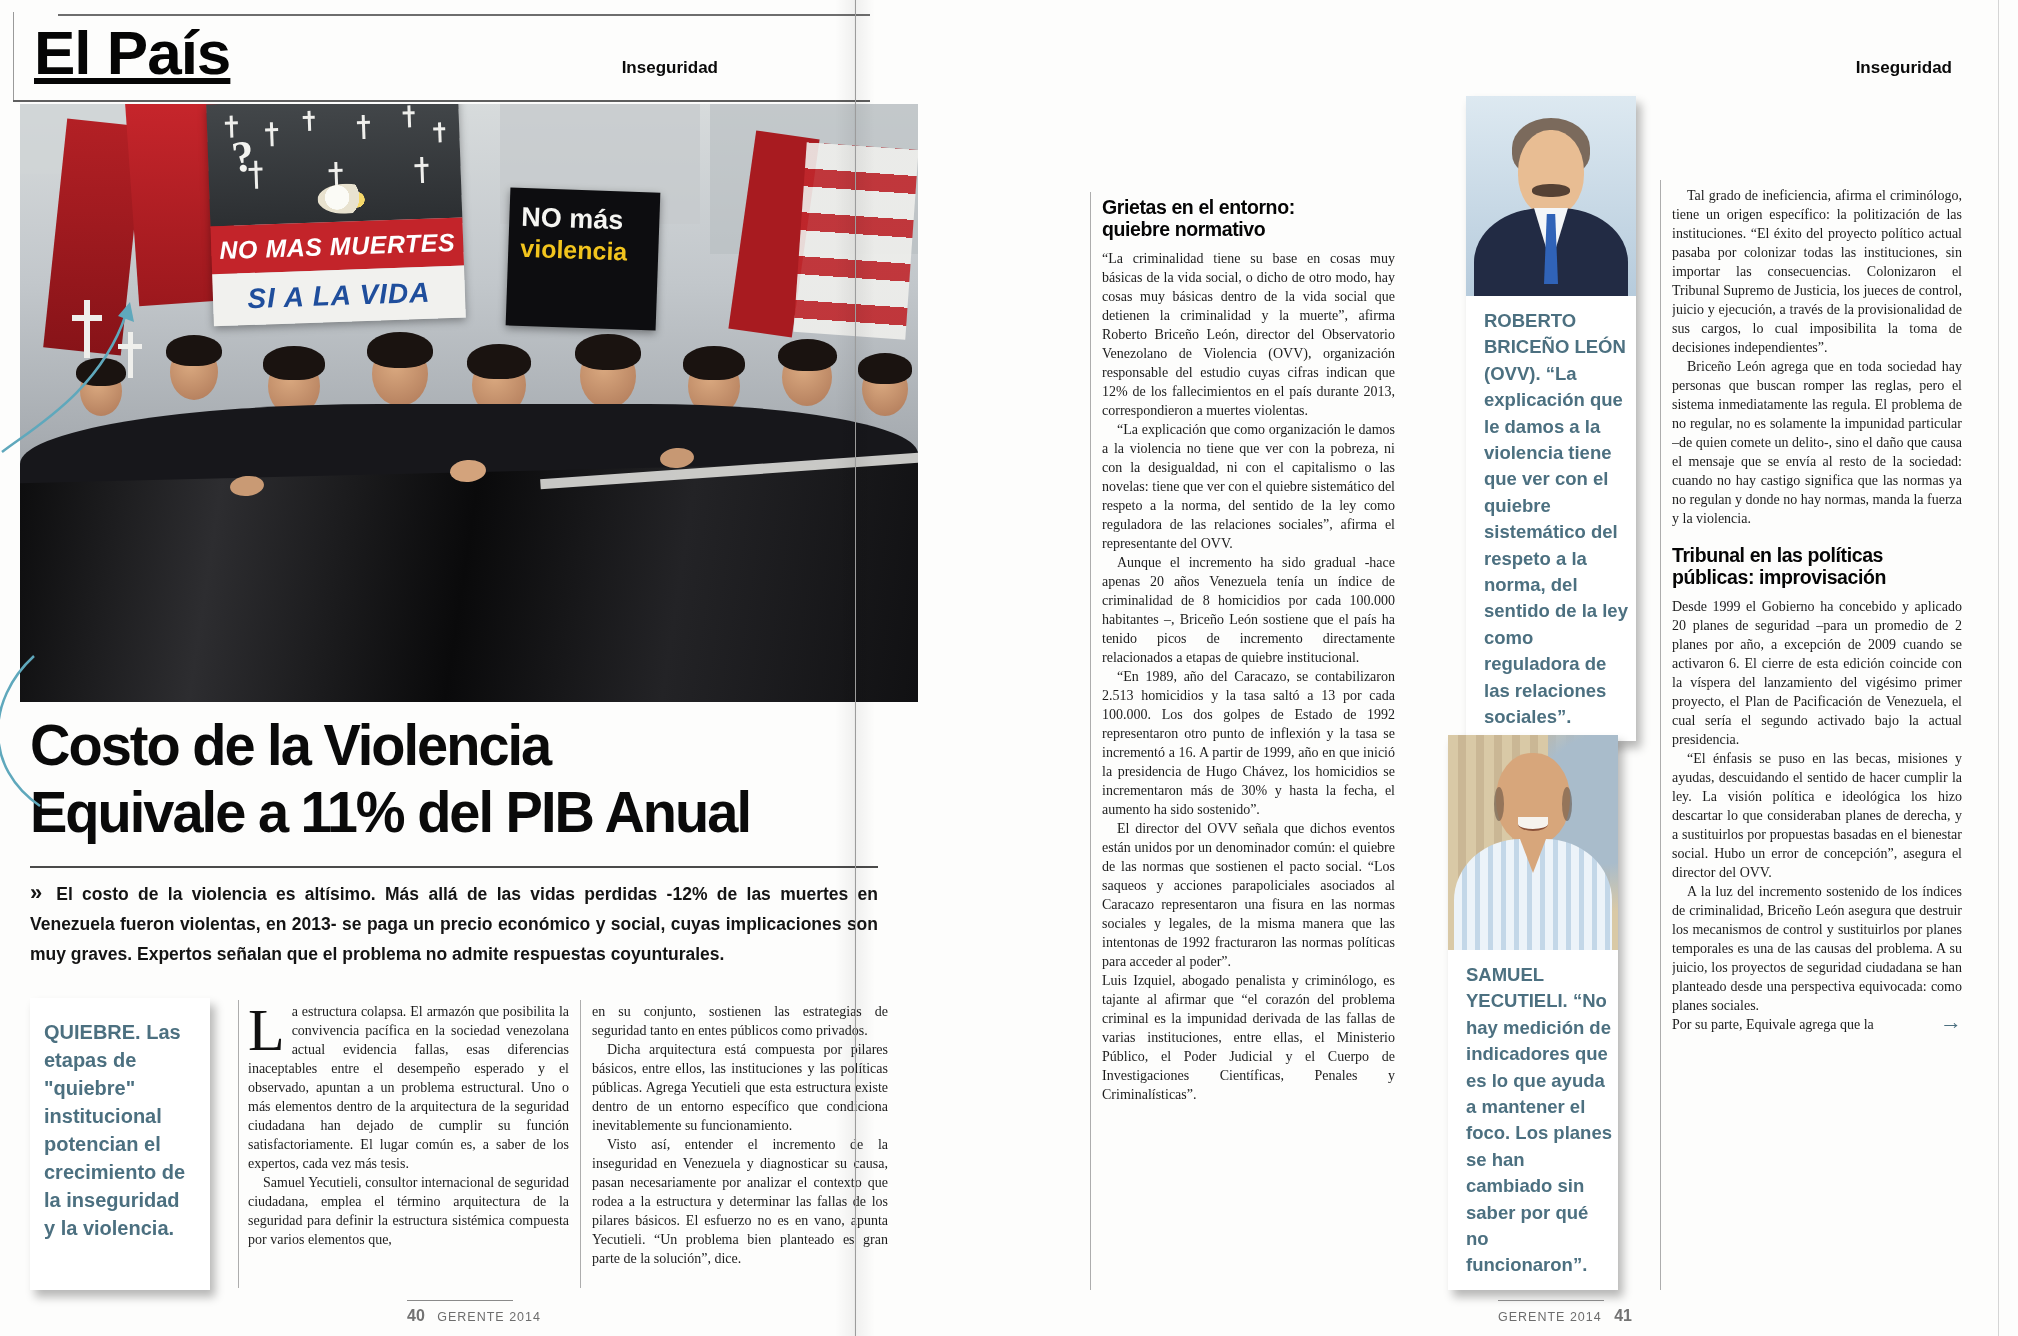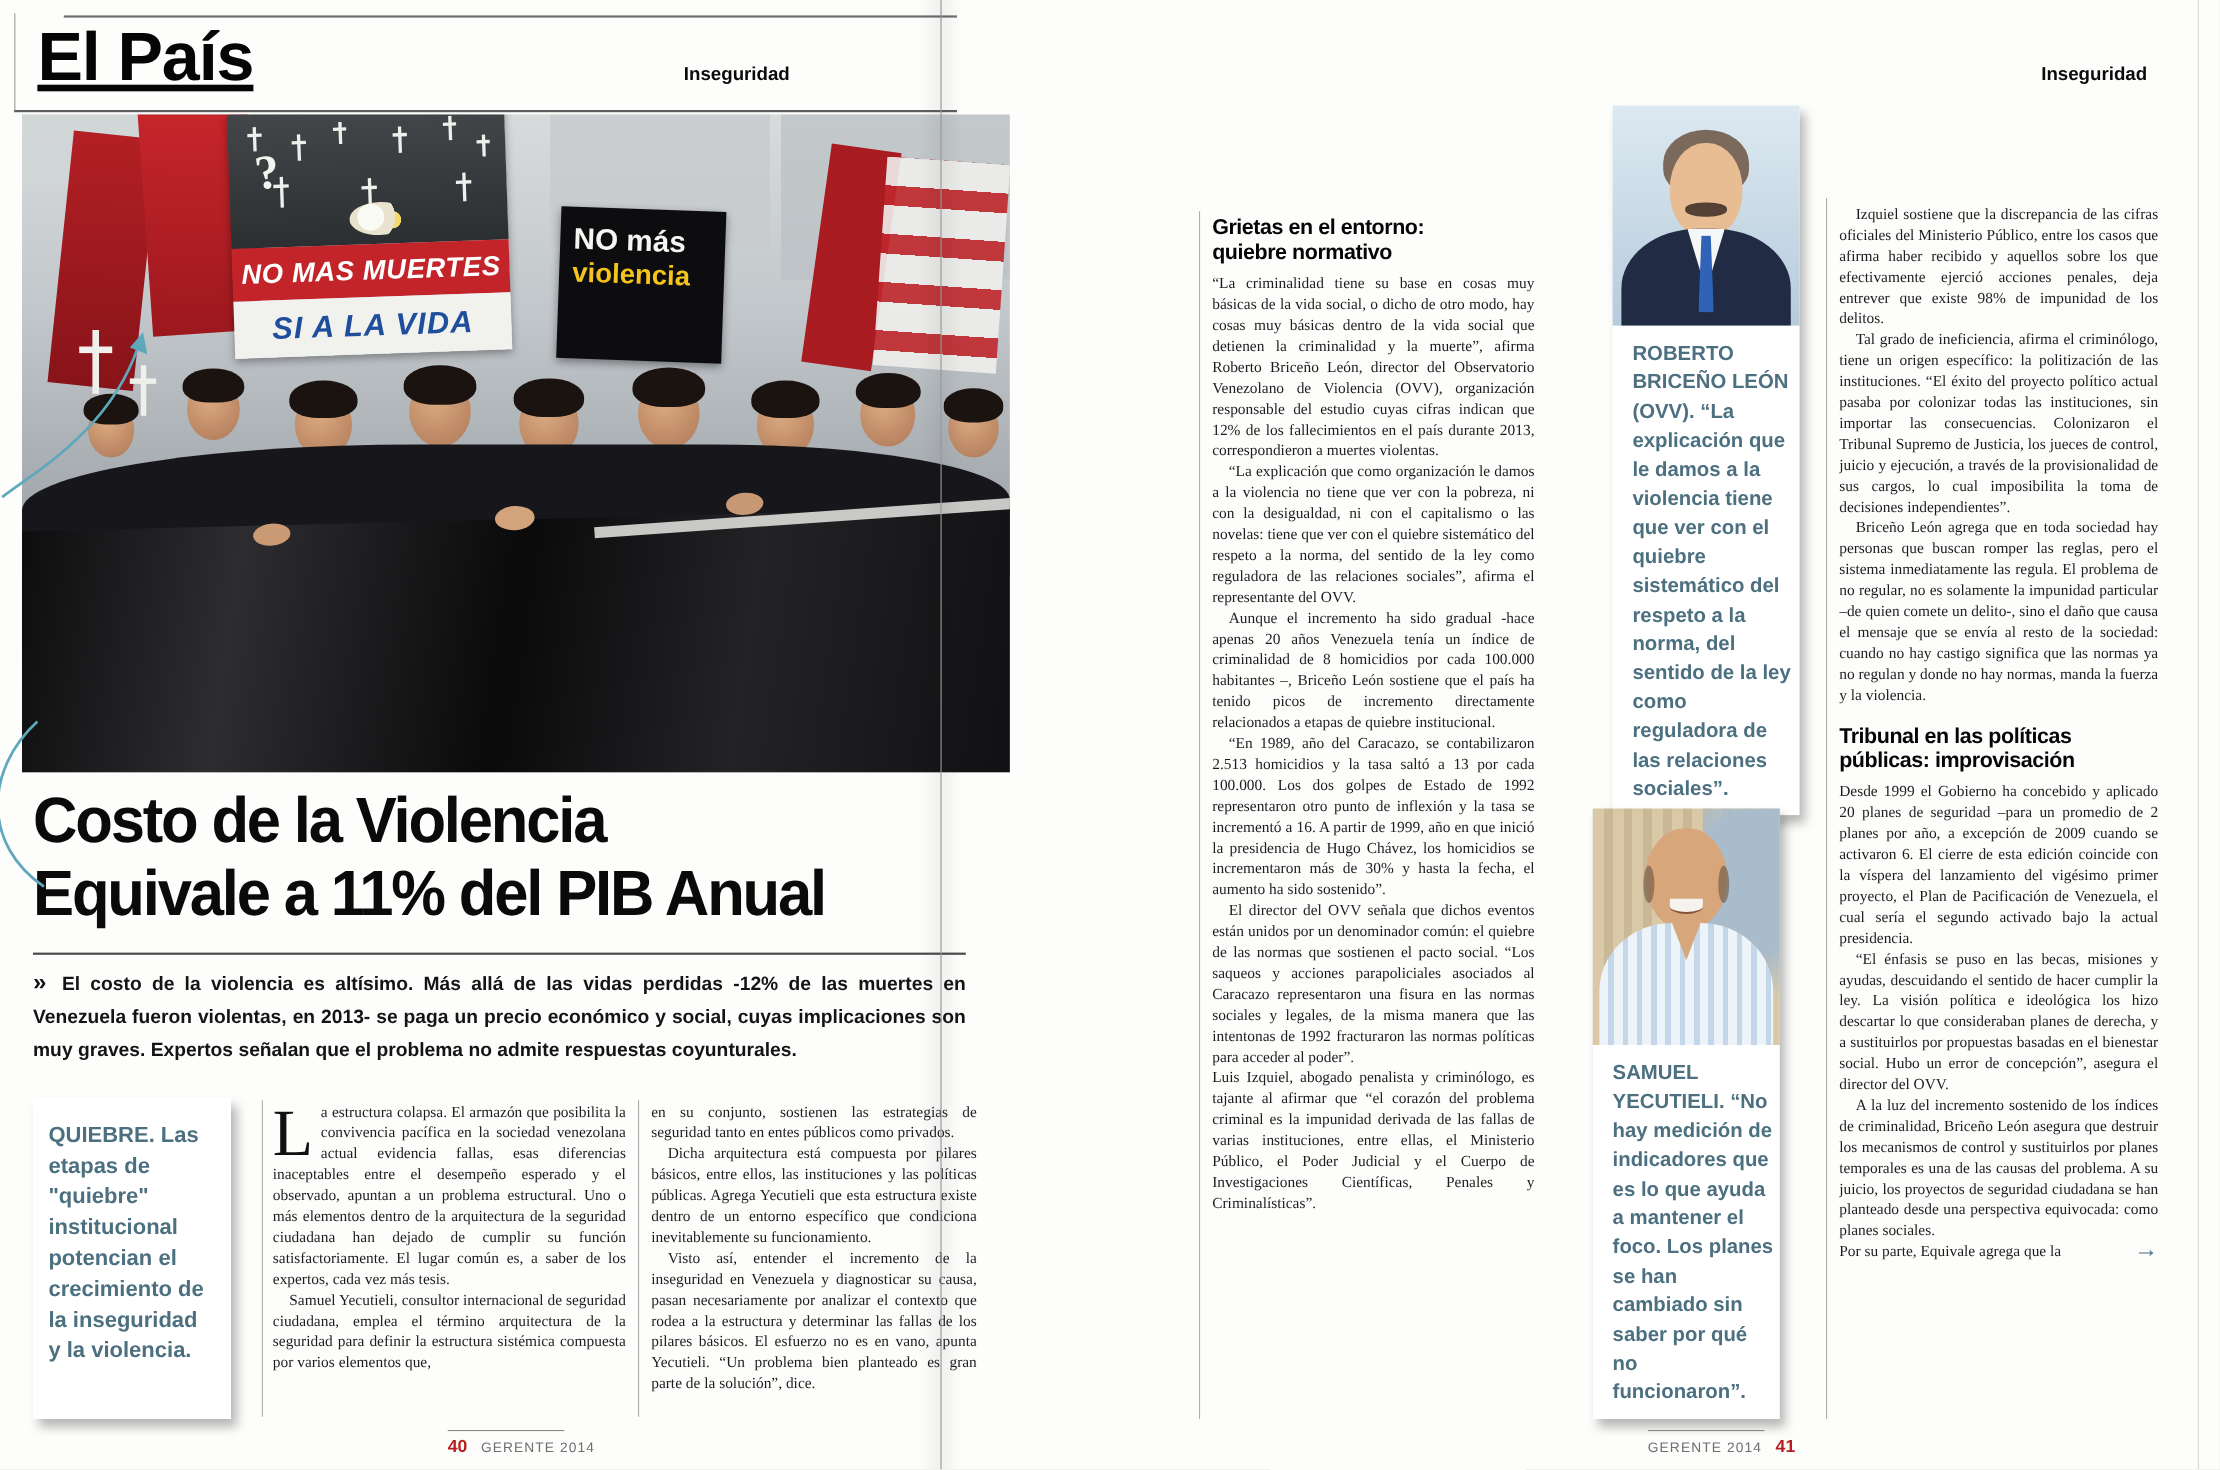--- a/index.html
+++ b/index.html
@@ -17,21 +17,21 @@
   .serif{font-family:"Liberation Serif","DejaVu Serif",serif;font-size:14px;line-height:19px;
          text-align:justify;color:#1c1c1c;}
   .serif p{margin:0;}
   .serif p.ind{text-indent:15px;}
   .dropcap{float:left;font-size:60px;line-height:50px;padding:3px 7px 0 0;color:#101010;}
   .subhead{font-weight:bold;font-size:19.5px;line-height:22px;letter-spacing:-0.4px;color:#050505;
            margin:16px 0 9px 0;font-family:"Liberation Sans",sans-serif;text-align:left;}
   .subhead.first{margin-top:0;}
   .quote-caption{font-size:18.5px;line-height:26.4px;font-weight:bold;color:#4c7080;}
   .quiebre{font-size:20px;line-height:28px;font-weight:bold;color:#4c7080;}
-  .folio-num{font-size:16px;font-weight:bold;color:#b91c1c;}
+  .folio-num{font-size:16px;font-weight:bold;color:#737373;}
   .folio-brand{font-size:12.5px;color:#6d6d6d;letter-spacing:1px;}
   .card{background:#fff;box-shadow:5px 7px 9px rgba(0,0,0,0.28);}
   
   .photo{overflow:hidden;background:linear-gradient(180deg,#d7dbdc 0%,#c2c7cb 30%,#a8adb2 55%,#8f9498 75%);}
   .xc{position:absolute;background:transparent;}
   .xc i{position:absolute;left:50%;top:0;width:3px;height:100%;margin-left:-1.5px;background:#efefec;display:block;}
   .xc b{position:absolute;left:0;top:26%;width:100%;height:3px;background:#efefec;display:block;}
   .head-f{position:absolute;border-radius:50%;background:radial-gradient(circle at 42% 38%,#d9a87f,#ad7757);}
   .head-f::before{content:"";position:absolute;top:-16%;left:-9%;right:-9%;height:56%;
                   border-radius:50% 50% 42% 42%;background:#1a1310;}
@@ -225,21 +225,20 @@
       <div class="abs" style="left:72px;top:104px;width:26px;height:34px;background:#d7a67b;clip-path:polygon(0 0,100% 0,50% 100%);"></div>
     </div>
     <figcaption class="quote-caption abs" style="left:0;top:215px;width:170px;box-sizing:border-box;padding:12px 4px 0 18px;">
       <span>SAMUEL YECUTIELI.</span>
       <span>“No hay medición de indicadores que es lo que ayuda a mantener el foco. Los planes se han cambiado sin saber por qué no funcionaron”.</span>
     </figcaption>
   </figure>
 
   <div class="abs hair" style="left:1660px;top:180px;width:1px;height:1110px;background:#adadad;"></div>
   <div class="abs serif" style="left:1672px;top:186px;width:290px;height:1108px;overflow:hidden;">
-    <p class="ind">Izquiel sostiene que la discrepancia de las cifras oficiales del Ministerio Público, entre los casos que afirma haber recibido y aquellos sobre los que efectivamente ejerció acciones penales, deja entrever que existe 98% de impunidad de los delitos.</p>
     <p class="ind">Tal grado de ineficiencia, afirma el criminólogo, tiene un origen específico: la politización de las instituciones. “El éxito del proyecto político actual pasaba por colonizar todas las instituciones, sin importar las consecuencias. Colonizaron el Tribunal Supremo de Justicia, los jueces de control, juicio y ejecución, a través de la provisionalidad de sus cargos, lo cual imposibilita la toma de decisiones independientes”.</p>
     <p class="ind">Briceño León agrega que en toda sociedad hay personas que buscan romper las reglas, pero el sistema inmediatamente las regula. El problema de no regular, no es solamente la impunidad particular –de quien comete un delito-, sino el daño que causa el mensaje que se envía al resto de la sociedad: cuando no hay castigo significa que las normas ya no regulan y donde no hay normas, manda la fuerza y la violencia.</p>
     <h3 class="subhead">
       <span>Tribunal en las políticas</span><br>
       <span>públicas: improvisación</span>
     </h3>
     <p>Desde 1999 el Gobierno ha concebido y aplicado 20 planes de seguridad –para un promedio de 2 planes por año, a excepción de 2009 cuando se activaron 6. El cierre de esta edición coincide con la víspera del lanzamiento del vigésimo primer proyecto, el Plan de Pacificación de Venezuela, el cual sería el segundo activado bajo la actual presidencia.</p>
     <p class="ind">“El énfasis se puso en las becas, misiones y ayudas, descuidando el sentido de hacer cumplir la ley. La visión política e ideológica los hizo descartar lo que consideraban planes de derecha, y a sustituirlos por propuestas basadas en el bienestar social. Hubo un error de concepción”, asegura el director del OVV.</p>
     <p class="ind">A la luz del incremento sostenido de los índices de criminalidad, Briceño León asegura que destruir los mecanismos de control y sustituirlos por planes temporales es una de las causas del problema. A su juicio, los proyectos de seguridad ciudadana se han planteado desde una perspectiva equivocada: como planes sociales.</p>
     <p>

